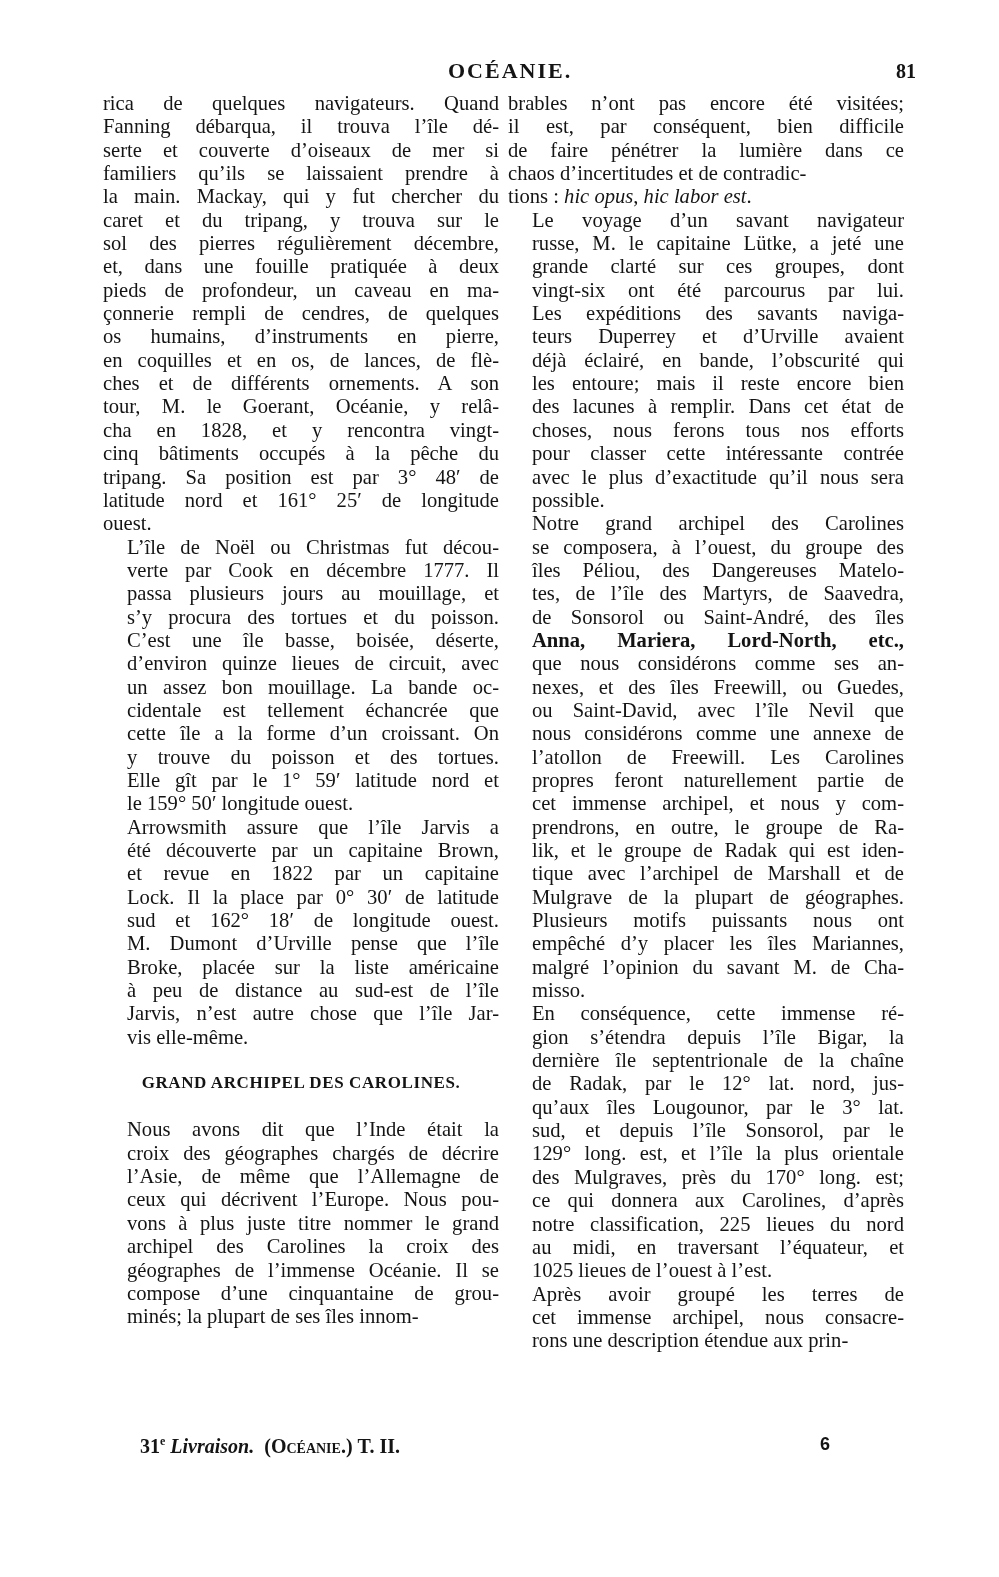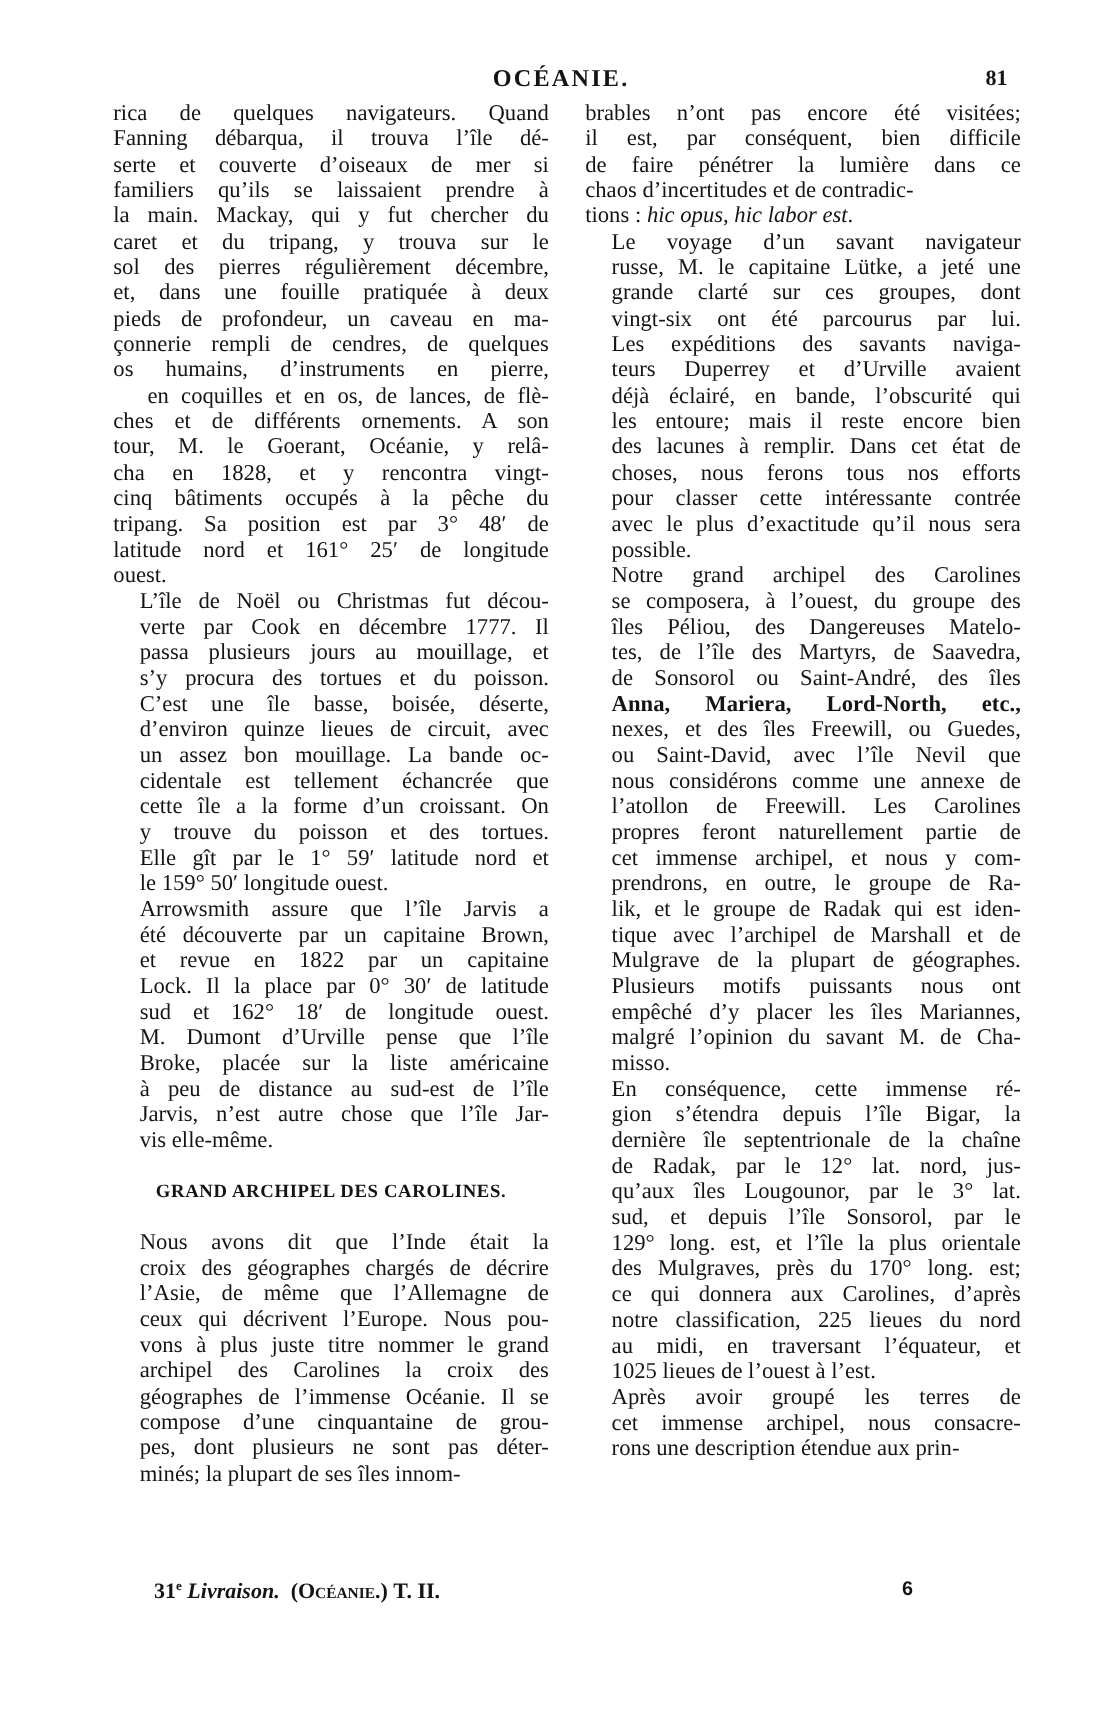--- a/index.html
+++ b/index.html
@@ -19,21 +19,21 @@
   .rh-page {
     position: absolute; left: 896px; top: 2px;
     font-family: "Liberation Serif", serif; font-weight: bold; font-size: 20px;
   }
   .col {
     position: absolute; top: 92px; width: 396px;
     font-family: "Liberation Serif", serif; font-size: 20.6px; line-height: 23.35px;
     text-align: justify; hyphens: manual;
   }
   .col-left { left: 103px; }
-  .col-right { left: 532px; }
+  .col-right { left: 508px; }
   .col p { margin: 0; text-indent: 0; }
   .col p.indent { text-indent: 24px; }
   .line { display: block; text-align: justify; text-align-last: justify; white-space: nowrap; overflow: visible; }
   .line.last { text-align-last: left; }
   .section-heading {
     margin: 22px 0 24px 0;
     font-family: "Liberation Serif", serif; font-weight: bold;
     font-size: 17px; letter-spacing: 0.6px; text-align: center; white-space: nowrap;
   }
   .foot-left {
@@ -62,21 +62,21 @@
       <span class="line" style="display: block;">Fanning débarqua, il trouva l’île dé-</span>
       <span class="line" style="display: block;">serte et couverte d’oiseaux de mer si</span>
       <span class="line" style="display: block;">familiers qu’ils se laissaient prendre à</span>
       <span class="line" style="display: block;">la main. Mackay, qui y fut chercher du</span>
       <span class="line" style="display: block;">caret et du tripang, y trouva sur le</span>
       <span class="line" style="display: block;">sol des pierres régulièrement décembre,</span>
       <span class="line" style="display: block;">et, dans une fouille pratiquée à deux</span>
       <span class="line" style="display: block;">pieds de profondeur, un caveau en ma-</span>
       <span class="line" style="display: block;">çonnerie rempli de cendres, de quelques</span>
       <span class="line" style="display: block;">os humains, d’instruments en pierre,</span>
-      <span class="line" style="display: block; margin-left: 31px;">en coquilles et en os, de lances, de flè-</span>
+      <span class="line" style="display: block;">en coquilles et en os, de lances, de flè-</span>
       <span class="line" style="display: block;">ches et de différents ornements. A son</span>
       <span class="line" style="display: block;">tour, M. le Goerant, Océanie, y relâ-</span>
       <span class="line" style="display: block;">cha en 1828, et y rencontra vingt-</span>
       <span class="line" style="display: block;">cinq bâtiments occupés à la pêche du</span>
       <span class="line" style="display: block;">tripang. Sa position est par 3° 48′ de</span>
       <span class="line" style="display: block;">latitude nord et 161° 25′ de longitude</span>
       <span class="line last" style="display: block;">ouest.</span>
     </p>
   <p class="indent">
       <span class="line" style="display: block;">L’île de Noël ou Christmas fut décou-</span>
@@ -107,21 +107,20 @@
   <div class="section-heading">GRAND ARCHIPEL DES CAROLINES.</div>
   <p class="indent">
       <span class="line" style="display: block;">Nous avons dit que l’Inde était la</span>
       <span class="line" style="display: block;">croix des géographes chargés de décrire</span>
       <span class="line" style="display: block;">l’Asie, de même que l’Allemagne de</span>
       <span class="line" style="display: block;">ceux qui décrivent l’Europe. Nous pou-</span>
       <span class="line" style="display: block;">vons à plus juste titre nommer le grand</span>
       <span class="line" style="display: block;">archipel des Carolines la croix des</span>
       <span class="line" style="display: block;">géographes de l’immense Océanie. Il se</span>
       <span class="line" style="display: block;">compose d’une cinquantaine de grou-</span>
-      <span class="line" style="display: block;">pes, dont plusieurs ne sont pas déter-</span>
       <span class="line last" style="display: block;">minés; la plupart de ses îles innom-</span>
     </p>
 </div>
 
 <div class="col col-right" id="col-right">
   <p>
       <span class="line" style="display: block;">brables n’ont pas encore été visitées;</span>
       <span class="line" style="display: block;">il est, par conséquent, bien difficile</span>
       <span class="line" style="display: block;">de faire pénétrer la lumière dans ce</span>
       <span class="line last" style="display: block;">chaos d’incertitudes et de contradic-</span>
@@ -144,20 +143,21 @@
       <span class="line" style="display: block;">avec le plus d’exactitude qu’il nous sera</span>
       <span class="line last" style="display: block;">possible.</span>
     </p>
   <p class="indent">
       <span class="line" style="display: block;">Notre grand archipel des Carolines</span>
       <span class="line" style="display: block;">se composera, à l’ouest, du groupe des</span>
       <span class="line" style="display: block;">îles Péliou, des Dangereuses Matelo-</span>
       <span class="line" style="display: block;">tes, de l’île des Martyrs, de Saavedra,</span>
       <span class="line" style="display: block;">de Sonsorol ou Saint-André, des îles</span>
       <span class="line" style="display: block; font-weight: bold;">Anna, Mariera, Lord-North, etc.,</span>
+      <span class="line" style="display: block;">que nous considérons comme ses an-</span>
       <span class="line" style="display: block;">nexes, et des îles Freewill, ou Guedes,</span>
       <span class="line" style="display: block;">ou Saint-David, avec l’île Nevil que</span>
       <span class="line" style="display: block;">nous considérons comme une annexe de</span>
       <span class="line" style="display: block;">l’atollon de Freewill. Les Carolines</span>
       <span class="line" style="display: block;">propres feront naturellement partie de</span>
       <span class="line" style="display: block;">cet immense archipel, et nous y com-</span>
       <span class="line" style="display: block;">prendrons, en outre, le groupe de Ra-</span>
       <span class="line" style="display: block;">lik, et le groupe de Radak qui est iden-</span>
       <span class="line" style="display: block;">tique avec l’archipel de Marshall et de</span>
       <span class="line" style="display: block;">Mulgrave de la plupart de géographes.</span>

